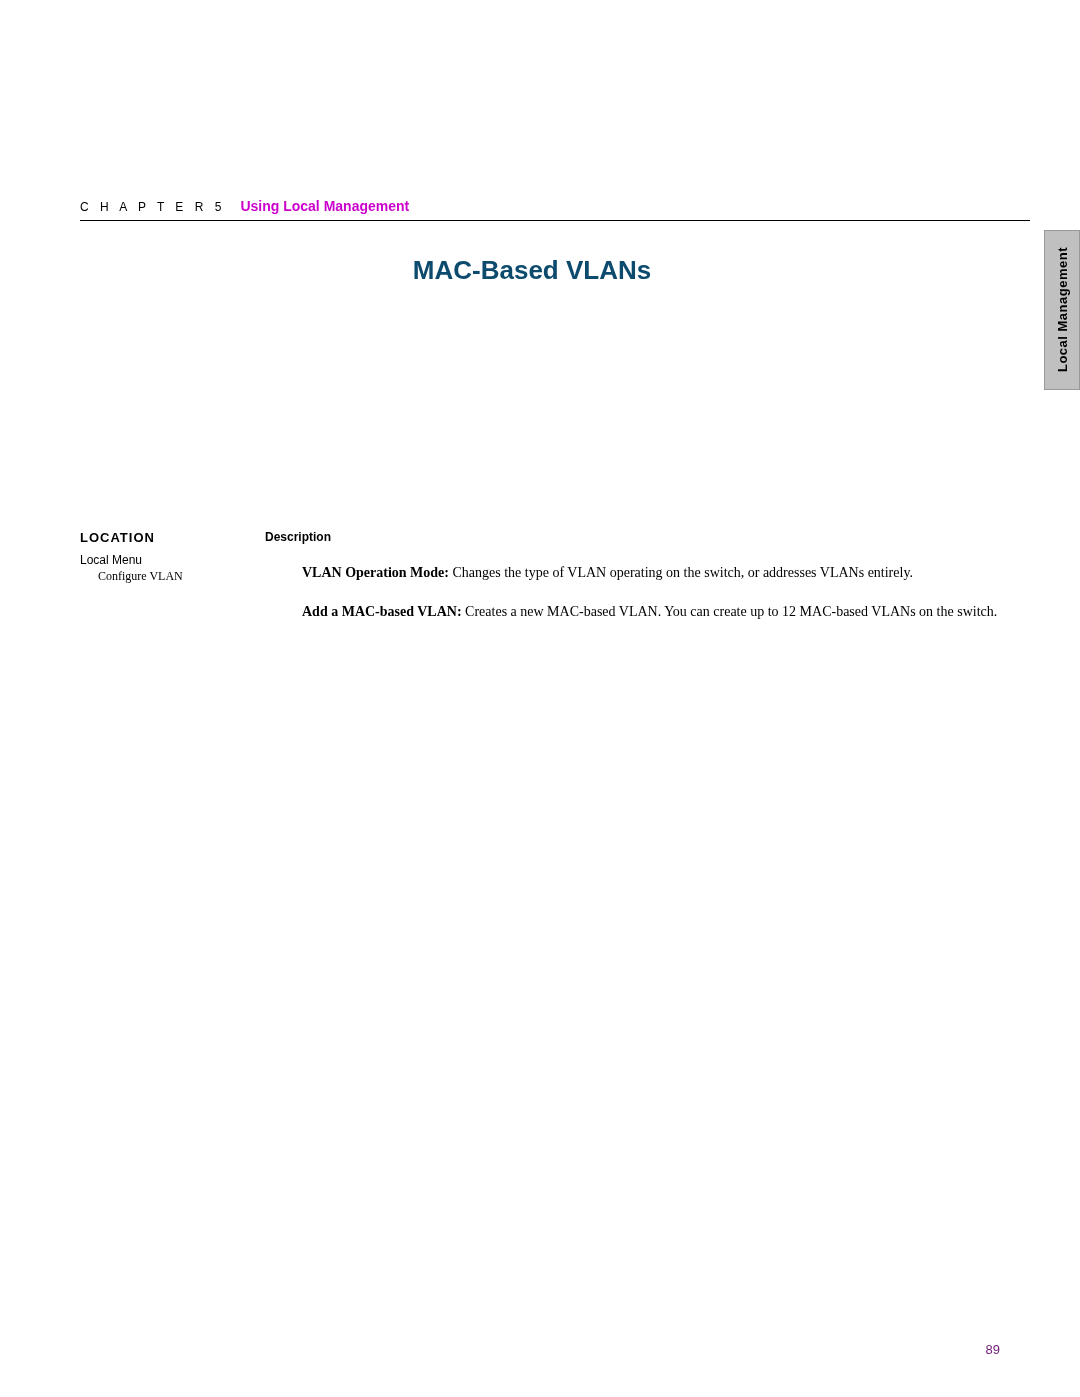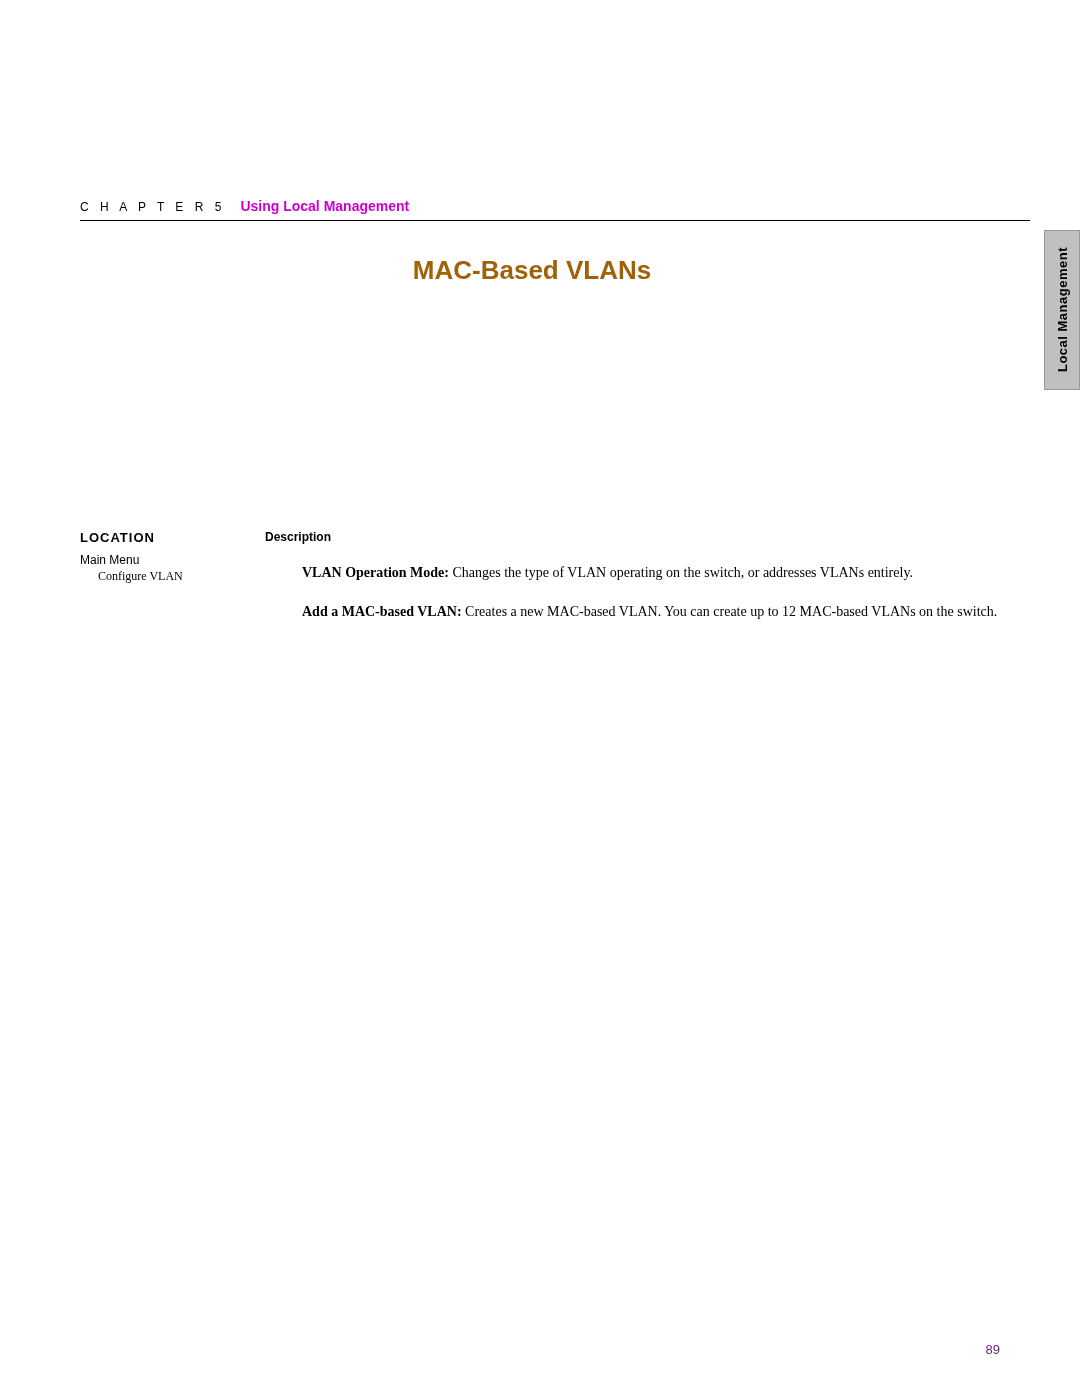--- a/index.html
+++ b/index.html
@@ -83,21 +83,21 @@
     
     .page-title {
       position: absolute;
       top: 255px;
       left: 64px;
       right: 80px;
       text-align: center;
       font-family: Arial, sans-serif;
       font-size: 26px;
       font-weight: bold;
-      color: #a16207;
+      color: #0c4a6e;
     }
 
     
     .content-area {
       position: absolute;
       top: 530px;
       left: 80px;
       right: 80px;
     }
 
@@ -186,21 +186,21 @@
   <div class="side-tab">
     <span class="side-tab-text">Local Management</span>
   </div>
 
   <h1 class="page-title">MAC-Based VLANs</h1>
 
   <div class="content-area">
 
     <div class="location-section">
       <div class="location-label">Location</div>
-      <div class="location-main-menu">Main Menu</div>
+      <div class="location-main-menu">Local Menu</div>
       <div class="location-configure-vlan">Configure VLAN</div>
     </div>
 
     <div class="description-section">
       <div class="description-heading">Description</div>
 
       <div class="description-item">
         <span class="bold-term">VLAN Operation Mode:</span>
         <span> Changes the type of VLAN operating on the switch, or addresses VLANs entirely.</span>
       </div>

